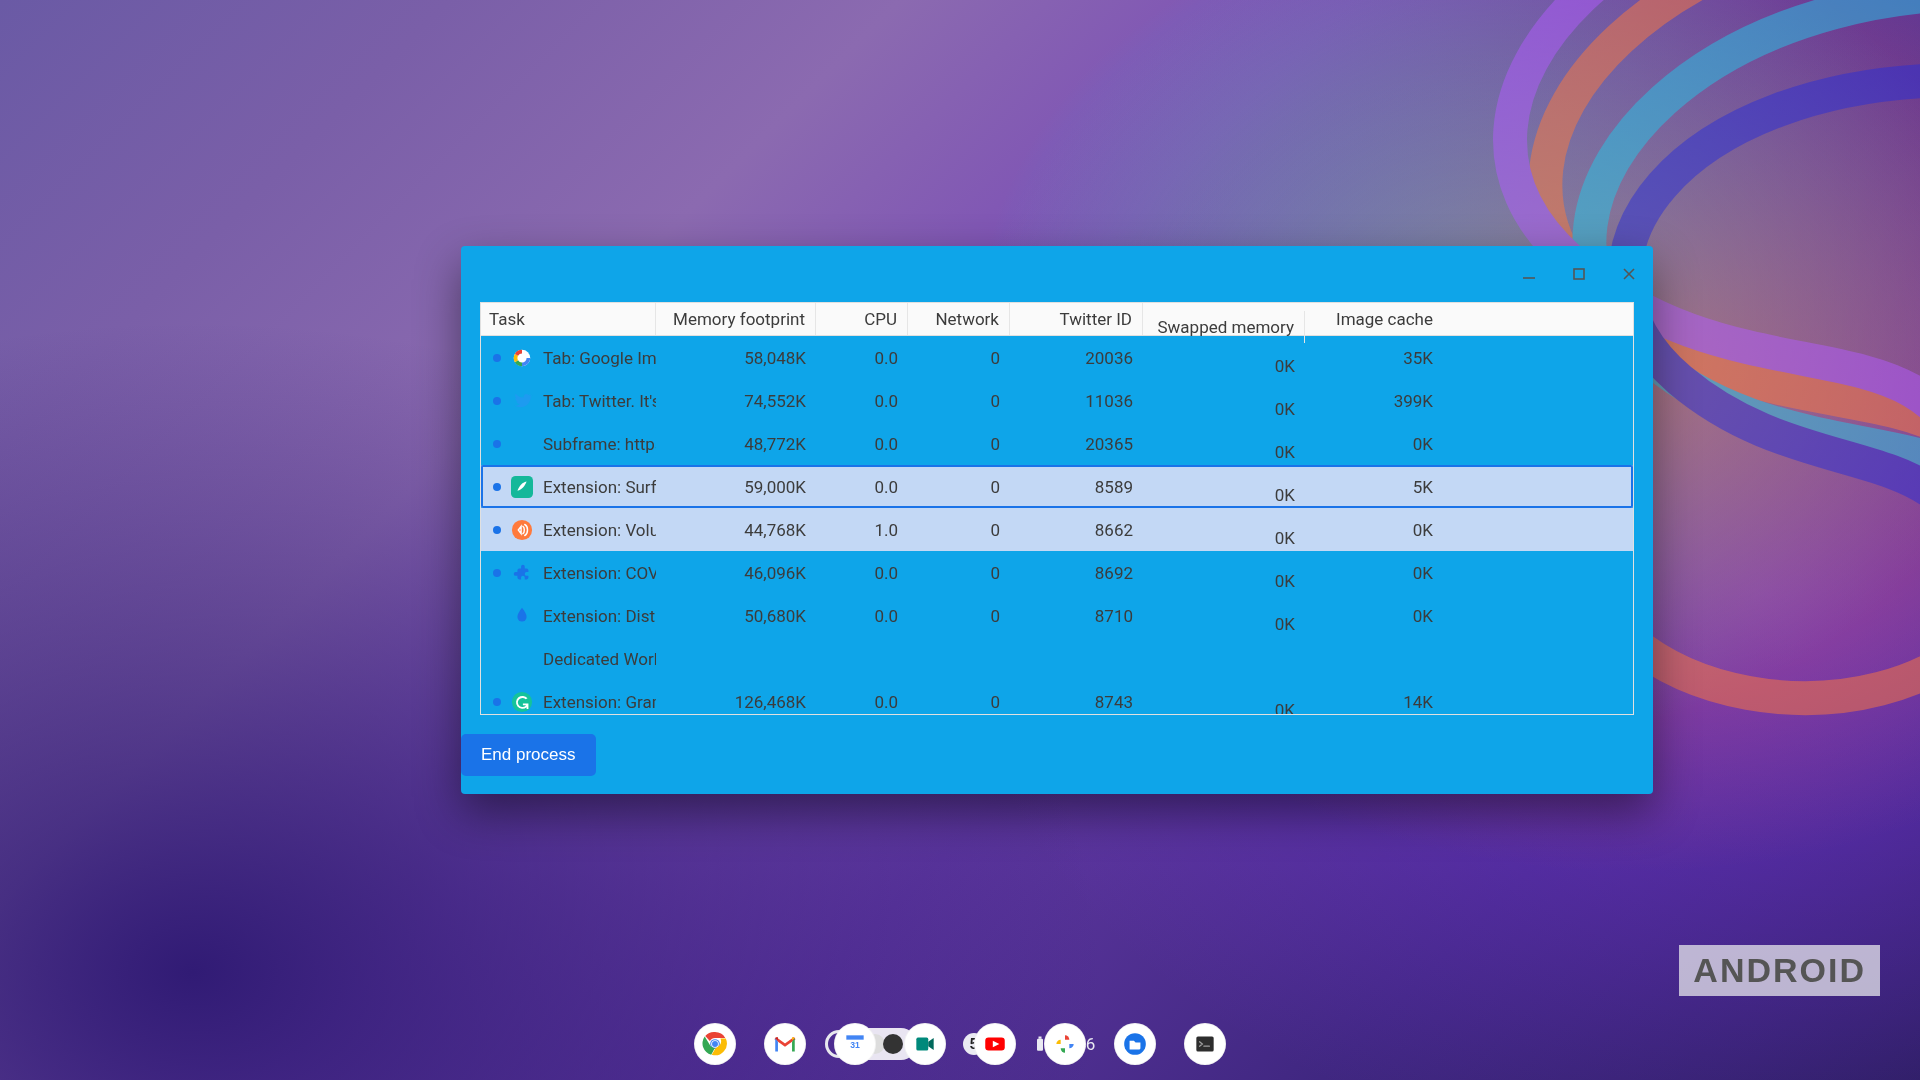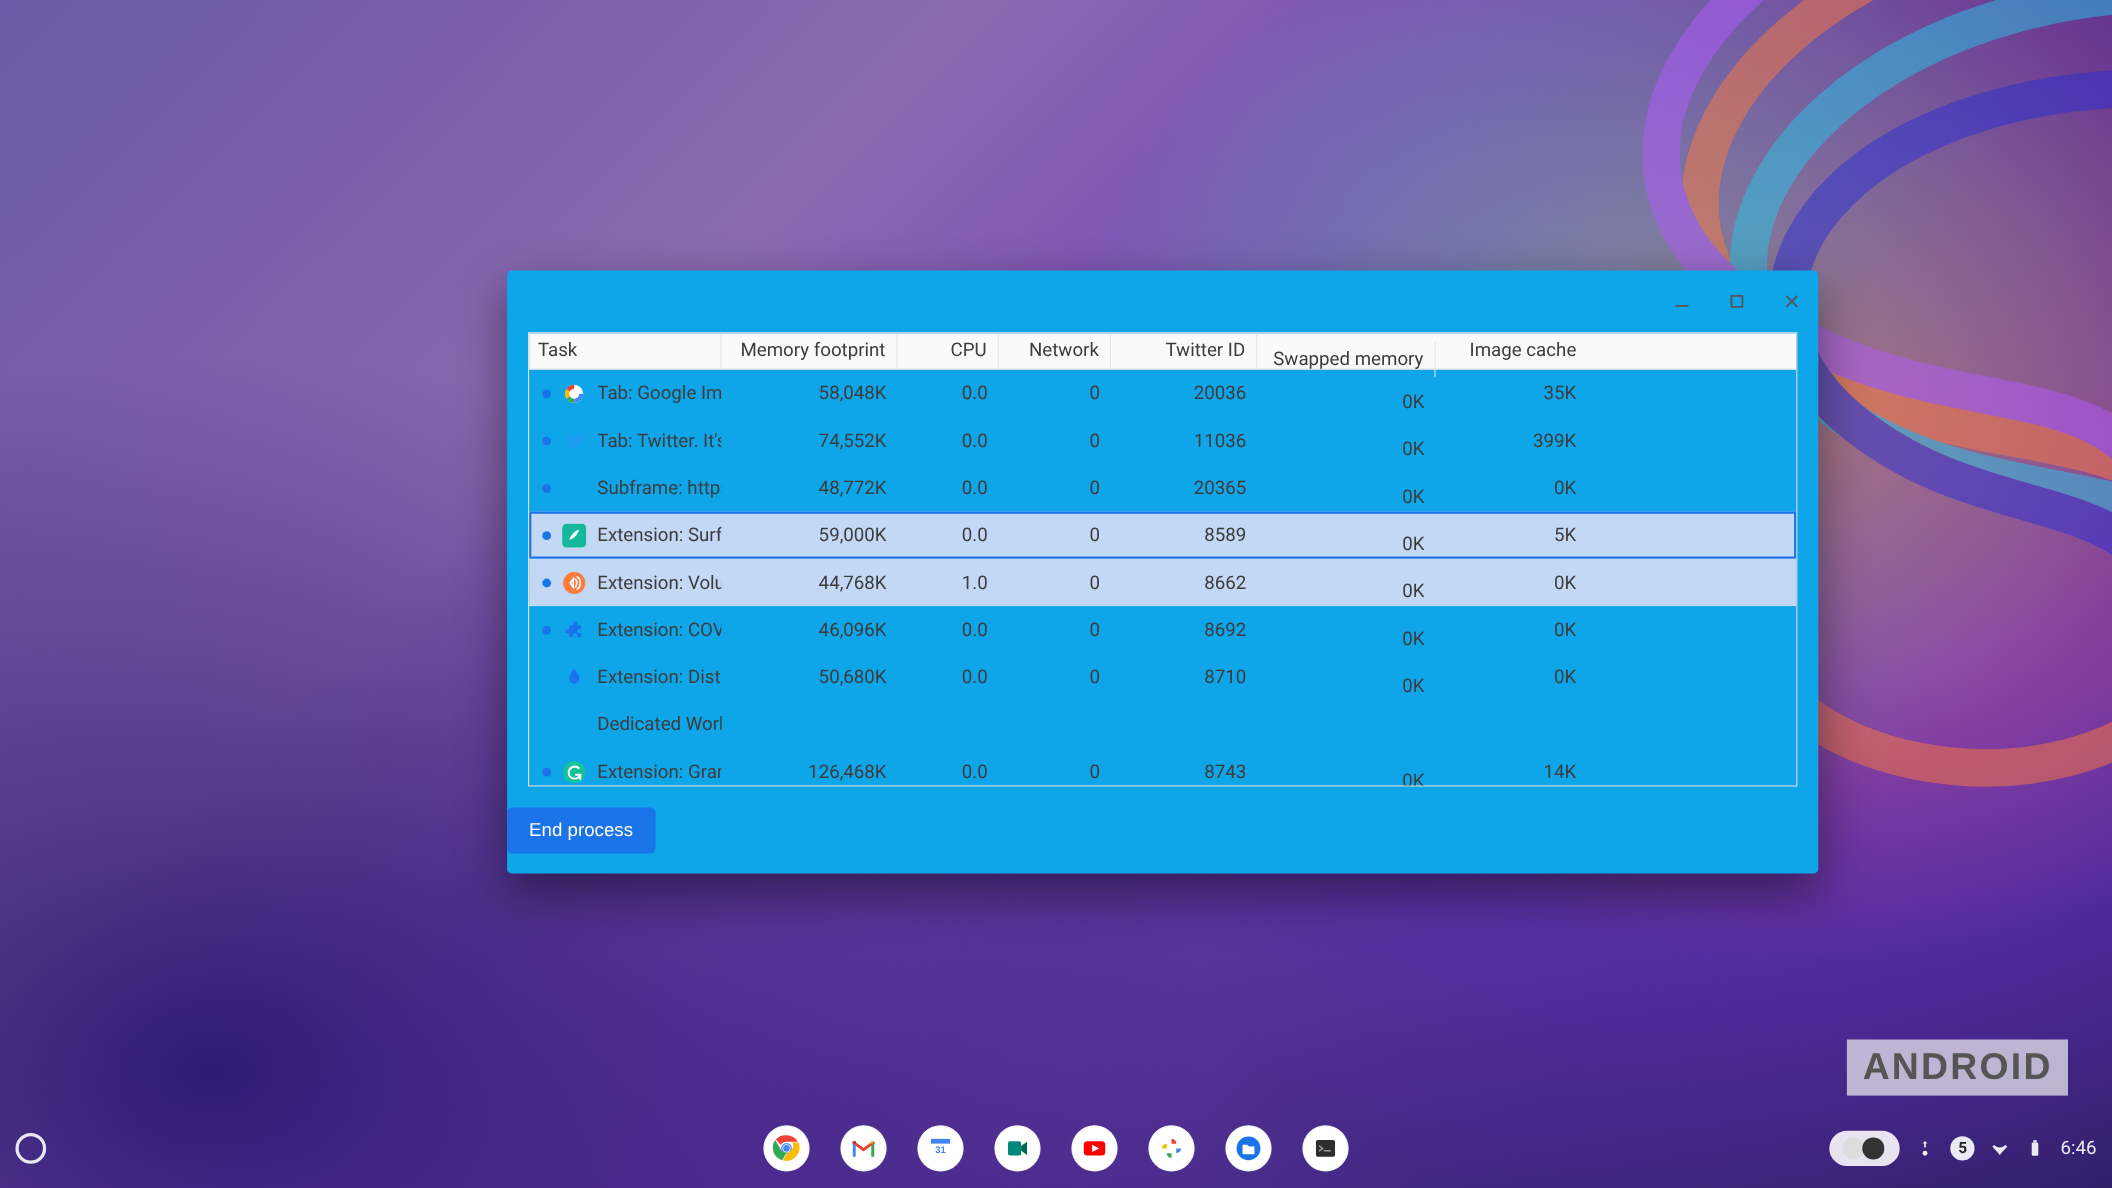--- a/index.html
+++ b/index.html
@@ -87,21 +87,21 @@
   }
   .end-btn {
     background: #1a73e8; color:#fff; border:none;
     font-size: 17px; padding: 11px 20px; border-radius: 5px;
     cursor:pointer;
   }
 
   
   .shelf {
     position:absolute; left:0; right:0; bottom:0; height:72px;
-    display:flex; align-items:center; justify-content:space-between;
+    display:flex; align-items:center; justify-content:center;
     padding: 0 14px 0 14px;
   }
   .shelf-left, .shelf-center, .shelf-right { display:flex; align-items:center; gap:18px; }
   .shelf-center { position:absolute; left:50%; transform:translateX(-50%); gap:28px; }
   .launcher {
     width:28px; height:28px; border:3px solid #e8e8ee; border-radius:50%;
   }
   .app {
     width:42px; height:42px; border-radius:50%; background:#fff;
     display:flex; align-items:center; justify-content:center;

